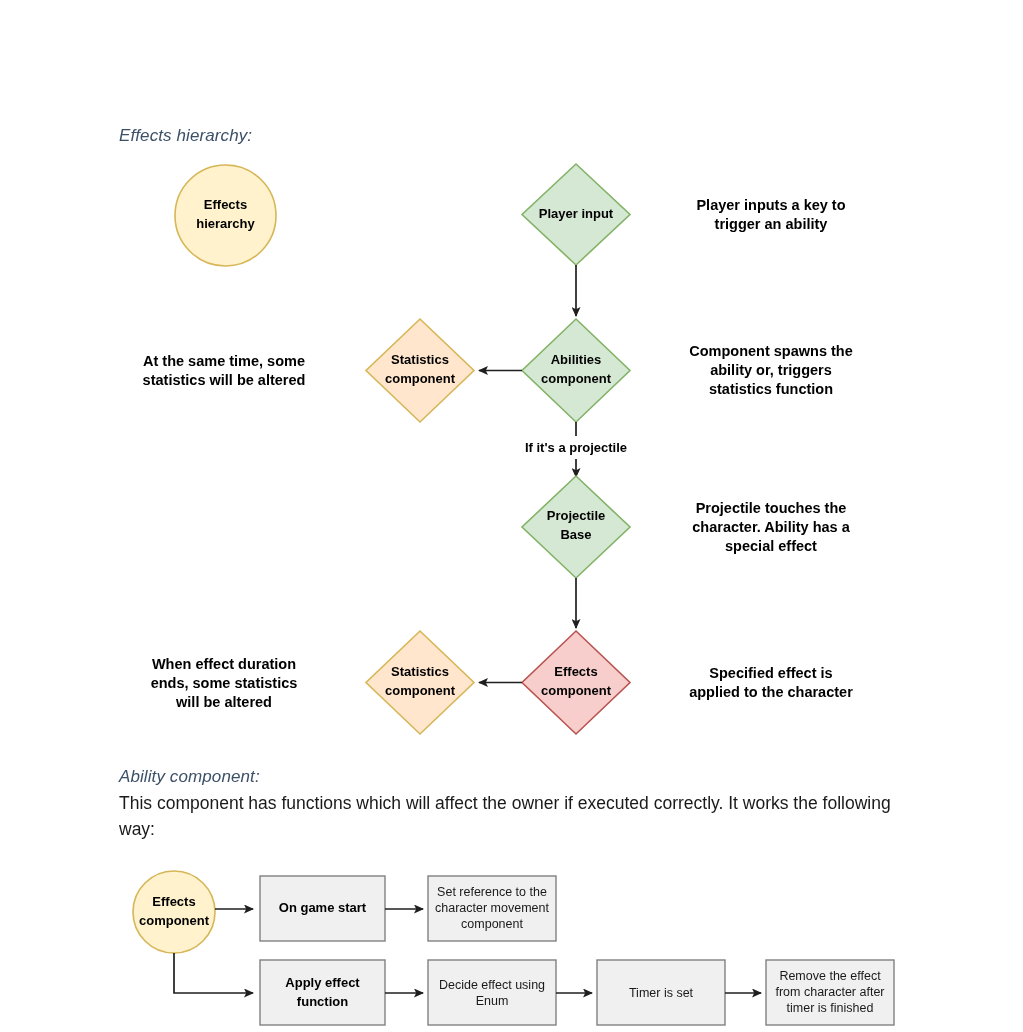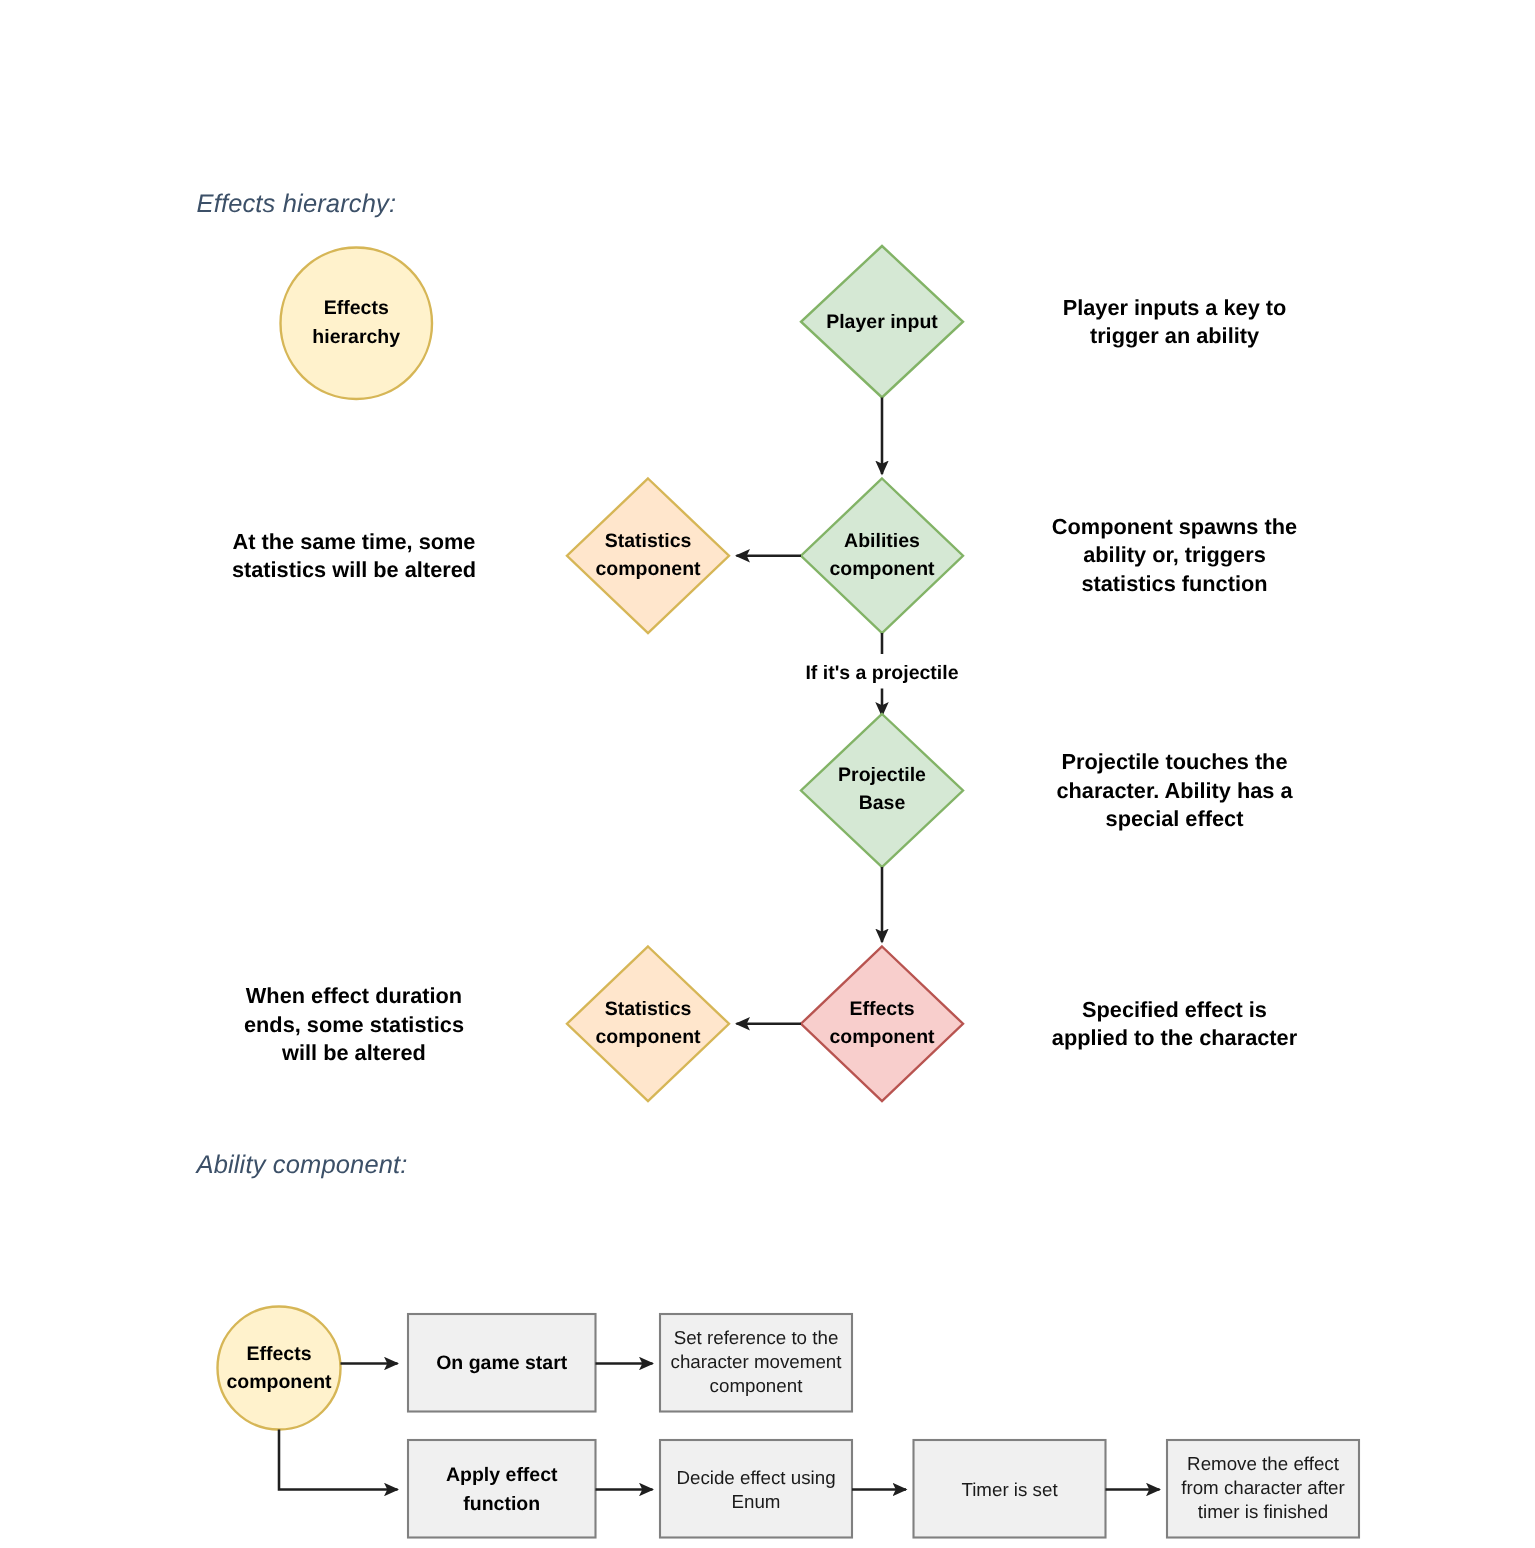--- a/index.html
+++ b/index.html
@@ -9,21 +9,21 @@
   }
   body {
     width: 1023px;
     height: 1032px;
     position: relative;
     font-family: "Liberation Sans", sans-serif;
     overflow: hidden;
   }
   .doc {
     position: absolute;
-    left: 12px; top: 0;
+    left: 0; top: 0;
     width: 878px;
     height: 1032px;
   }
   .heading {
     position: absolute;
     font-family: "Liberation Sans", sans-serif;
     font-style: italic;
     font-size: 17px;
     color: #3c5068;
     letter-spacing: 0.1px;
@@ -183,20 +183,21 @@
 
     <g>
       <text class="side-note" x="771" y="674">Specified effect is</text>
       <text class="side-note" x="771" y="693">applied to the character</text>
     </g>
 
   </svg>
 
   <div class="heading" id="heading-effects-component">Ability component:</div>
 
+  <div class="body-para">This component has functions which will affect the owner if executed correctly. It works the following way:</div>
 
   <svg class="diagram" width="1023" height="200" viewBox="0 0 1023 200" style="top:858px;">
 
     <defs>
       <marker id="arrowhead2" markerWidth="10" markerHeight="9" refX="9" refY="4.5" orient="auto" markerUnits="userSpaceOnUse">
         <path d="M 0 0 L 10 4.5 L 0 9 L 2.2 4.5 z" fill="#1f1f1f"></path>
       </marker>
     </defs>
 
     <g>

